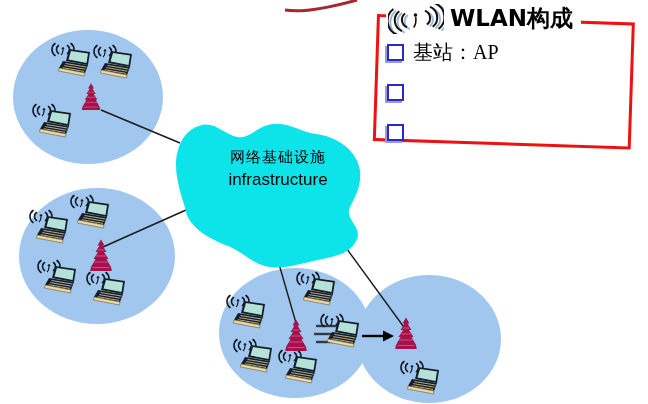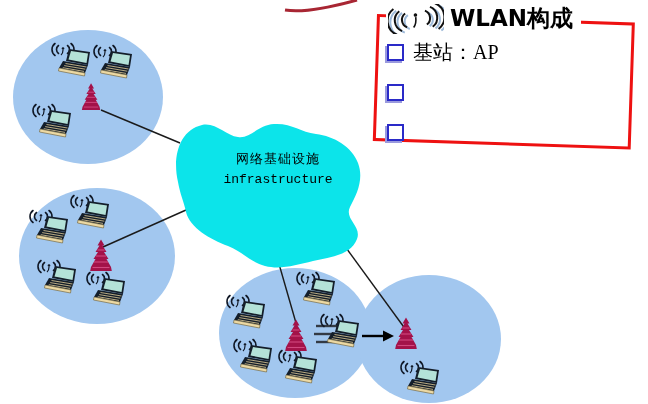--- a/index.html
+++ b/index.html
@@ -6,26 +6,26 @@
   .stage{
     position:relative;width:648px;height:404px;overflow:hidden;background:#ffffff;
     font-family:"Liberation Sans","DejaVu Sans",sans-serif;
   }
   .stage svg.bg{position:absolute;left:0;top:0;z-index:1;}
   .blob-label{
     position:absolute;left:192px;top:149px;width:172px;z-index:2;
     text-align:center;color:#000;pointer-events:none;
   }
   .blob-label .zh{
-    font-family:Liberation Serif, serif;
-    font-size:13px;letter-spacing:1px;line-height:20px;
+    font-family:Liberation Mono, monospace;
+    font-size:15px;letter-spacing:1px;line-height:20px;
   }
   .blob-label .en{
-    font-family:Liberation Mono, monospace;
-    font-size:13px;line-height:21px;font-weight:500;
+    font-family:Liberation Sans, sans-serif;
+    font-size:17px;line-height:21px;font-weight:500;
   }
   .legend-box{
     position:absolute;left:377px;top:14px;width:258px;height:127px;
     border:3px solid #ee1111;box-sizing:border-box;z-index:2;
     transform:rotate(1.9deg);transform-origin:left top;background:transparent;
   }
   .legend-title{
     position:absolute;left:386px;top:2px;z-index:3;display:flex;align-items:flex-end;
     gap:6px;background:#ffffff;padding:1px 8px 1px 2px;
   }

